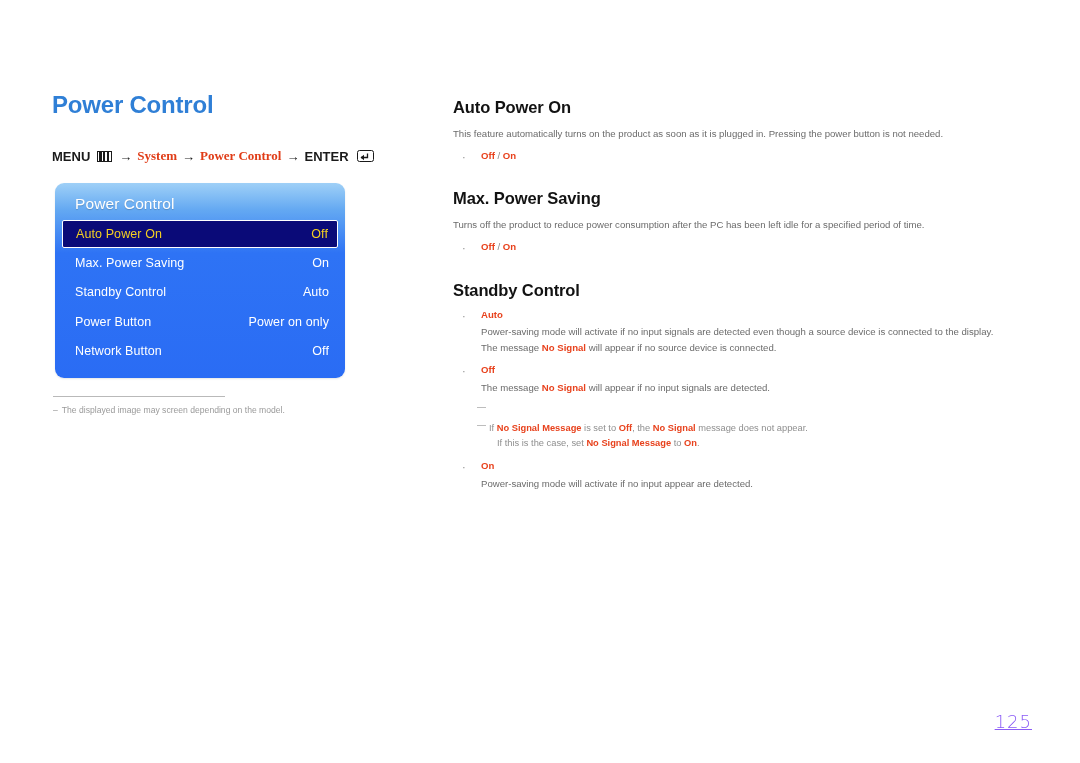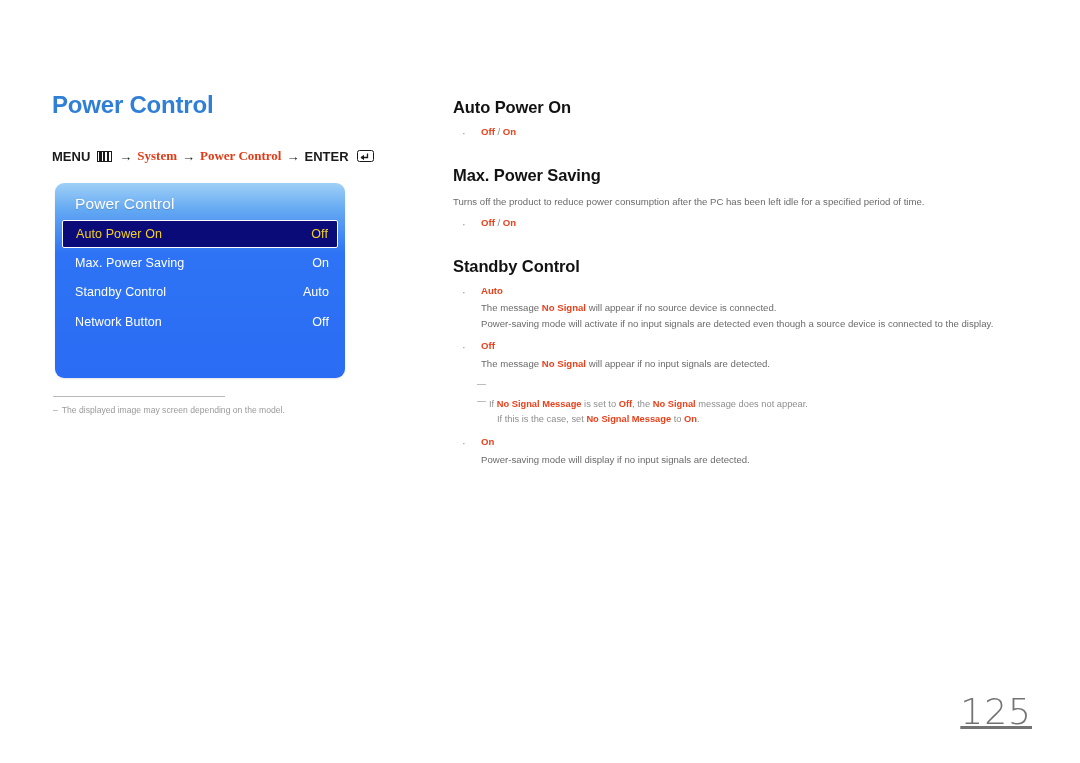--- a/index.html
+++ b/index.html
@@ -206,22 +206,22 @@
   .dash-body .red { color: #e8421d; }
   .dash-cont { display: block; padding-left: 8px; }
 
   .spacer-24 { height: 24px; }
 
   
   .page-number {
     position: absolute;
     right: 48px;
     bottom: 31px;
-    font-size: 36px;
-    color: #737373;
+    font-size: 18px;
+    color: #8b5cf6;
     letter-spacing: 1px;
     font-family: "DejaVu Sans", sans-serif;
     font-weight: 300;
     text-decoration: underline;
   }
 </style>
 </head>
 <body>
 
 <div class="left-col">
@@ -259,39 +259,44 @@
     <div class="osd-row">
       <span class="osd-label">Max. Power Saving</span>
       <span class="osd-value">On</span>
     </div>
 
     <div class="osd-row">
       <span class="osd-label">Standby Control</span>
       <span class="osd-value">Auto</span>
     </div>
 
+    <div class="osd-row">
+      <span class="osd-label">Power Button</span>
+      <span class="osd-value">Power on only</span>
+    </div>
 
     <div class="osd-row">
       <span class="osd-label">Network Button</span>
       <span class="osd-value">Off</span>
     </div>
 
   </div>
 </div>
 
 <div class="footnote-rule"></div>
 <div class="footnote">
   <span class="fn-dash">–</span>
   <span>The displayed image may screen depending on the model.</span>
 </div>
 
 <div class="right-col">
 
   <div>
     <div class="sec-title">Auto Power On</div>
+    <div class="sec-body">This feature automatically turns on the product as soon as it is plugged in. Pressing the power button is not needed.</div>
     <div class="bullet-line">
       <span class="bullet-dot">·</span>
       <span class="bullet-text"><span class="red">Off</span><span class="gray-slash"> / </span><span class="red">On</span></span>
     </div>
   </div>
 
   <div class="spacer-24"></div>
 
   <div>
     <div class="sec-title">Max. Power Saving</div>
@@ -304,40 +309,40 @@
 
   <div class="spacer-24"></div>
 
   <div>
     <div class="sec-title">Standby Control</div>
 
     <div class="bullet-line">
       <span class="bullet-dot">·</span>
       <span class="red">Auto</span>
     </div>
+    <div class="sub-text">Power-saving mode will activate if no input signals are detected even though a source device is connected to the display.</div>
     <div class="sub-text"><span>The message </span><span class="red">No Signal</span><span> will appear if no source device is connected.</span></div>
-    <div class="sub-text">Power-saving mode will activate if no input signals are detected even though a source device is connected to the display.</div>
 
     <div class="bullet-line">
       <span class="bullet-dot">·</span>
       <span class="red">Off</span>
     </div>
     <div class="sub-text"><span>The message </span><span class="red">No Signal</span><span> will appear if no input signals are detected.</span></div>
 
     <div class="dash-note">
       <span class="dash-mark">—</span>
     </div>
 
     <div class="dash-note">
       <span class="dash-mark">—</span>
       <span class="dash-body"><span>If </span><span class="red">No Signal Message</span><span> is set to </span><span class="red">Off</span><span>, the </span><span class="red">No Signal</span><span> message does not appear.</span><span class="dash-cont"><span>If this is the case, set </span><span class="red">No Signal Message</span><span> to </span><span class="red">On</span><span>.</span></span></span>
     </div>
 
     <div class="bullet-line">
       <span class="bullet-dot">·</span>
       <span class="red">On</span>
     </div>
-    <div class="sub-text">Power-saving mode will display if no input signals are detected.</div>
+    <div class="sub-text">Power-saving mode will activate if no input appear are detected.</div>
   </div>
 
 </div>
 
 <div class="page-number">125</div>
 
 </body></html>

